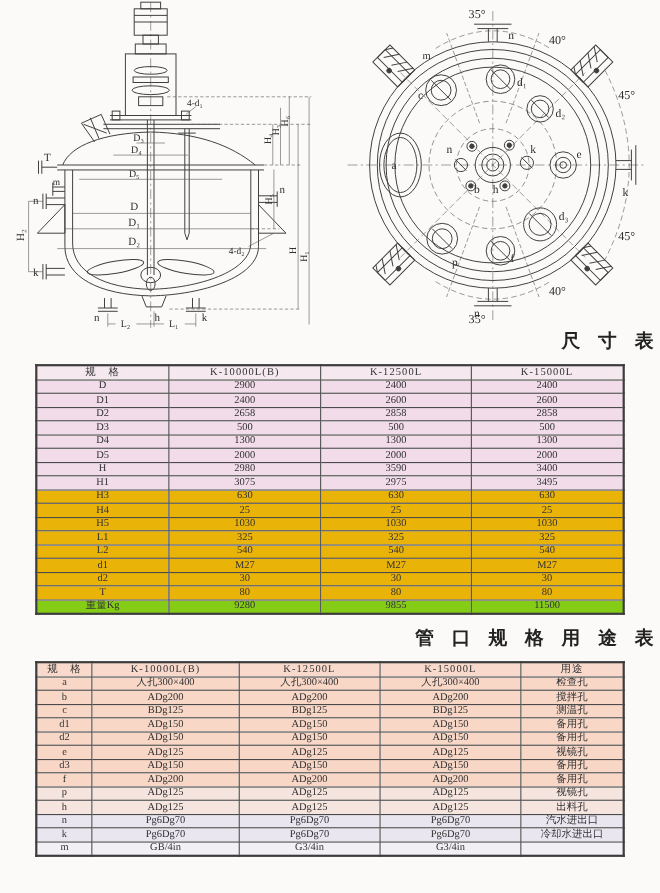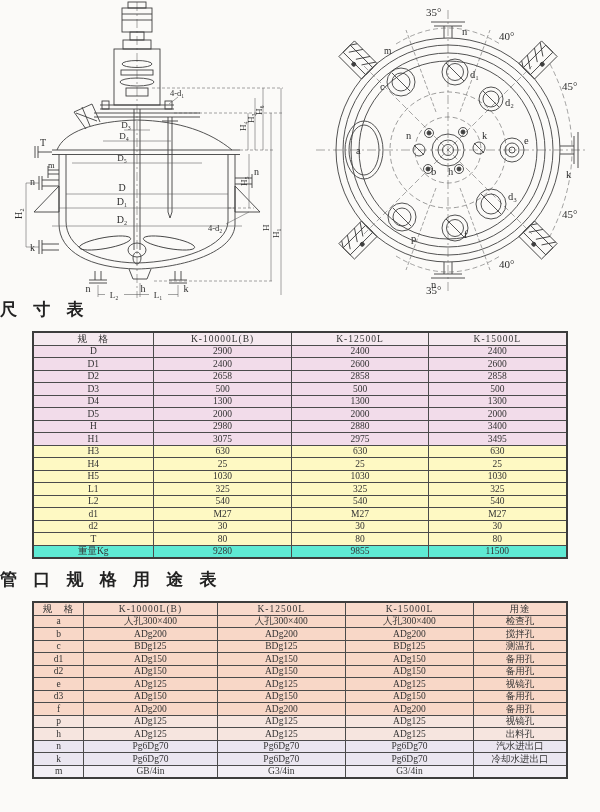--- a/index.html
+++ b/index.html
@@ -5,33 +5,33 @@
   html,body{margin:0;padding:0;}
   body{
     width:600px;height:812px;background:#fbfaf8;overflow:hidden;
     font-family:"Liberation Serif","DejaVu Serif",serif;color:#333;
   }
   .sheet{width:600px;height:812px;position:relative;}
   .drawings{display:flex;justify-content:space-between;align-items:flex-start;
     height:300px;padding:0 2px;}
   svg text{font-family:"Liberation Serif","DejaVu Serif",serif;fill:#2e2e2e;}
   .tbl-title{
-    text-align:left;font-size:17px;font-weight:bold;letter-spacing:6px;
+    text-align:right;font-size:17px;font-weight:bold;letter-spacing:6px;
     color:#222;margin:1px 0 3px 0;line-height:18px;
   }
   table{border-collapse:collapse;width:536px;margin:12px auto;table-layout:fixed;
     border:2px solid #3c3c3c;}
   th,td{border:1px solid #4b4b4b;text-align:center;font-size:9.5px;
     line-height:10.5px;padding:0.5px 3px;overflow:hidden;white-space:nowrap;}
   th{font-weight:normal;letter-spacing:1px;}
   #dim-table th{background:#f5e9ef;}
   #nozzle-table th{background:#f8d9cb;}
   .band-pink td{background:#f2dcea;}
-  .band-cream td{background:#fef9c3;}
-  .band-weight td{background:#5eead4;}
+  .band-cream td{background:#eab308;}
+  .band-weight td{background:#84cc16;}
   .band-salmon td{background:#f8d7c7;}
   .band-pale td{background:#f6e5df;}
   .band-lavender td{background:#eae6f0;}
   .band-lavender2 td{background:#f2eff5;}
   #dim-table col.c0{width:22.5%;} #dim-table col.c1{width:26%;}
   #dim-table col.c2{width:25.5%;} #dim-table col.c3{width:26%;}
   #nozzle-table col.c0{width:9.5%;} #nozzle-table col.c1{width:25%;}
   #nozzle-table col.c2{width:24%;} #nozzle-table col.c3{width:24%;}
   #nozzle-table col.c4{width:17.5%;}
 </style>
@@ -369,21 +369,21 @@
         </tr>
         <tr class="band-pink">
           <td>D5</td>
           <td>2000</td>
           <td>2000</td>
           <td>2000</td>
         </tr>
         <tr class="band-pink">
           <td>H</td>
           <td>2980</td>
-          <td>2880</td>
+          <td>3590</td>
           <td>3400</td>
         </tr>
         <tr class="band-pink">
           <td>H1</td>
           <td>3075</td>
           <td>2975</td>
           <td>3495</td>
         </tr>
         <tr class="band-cream">
           <td>H3</td>

